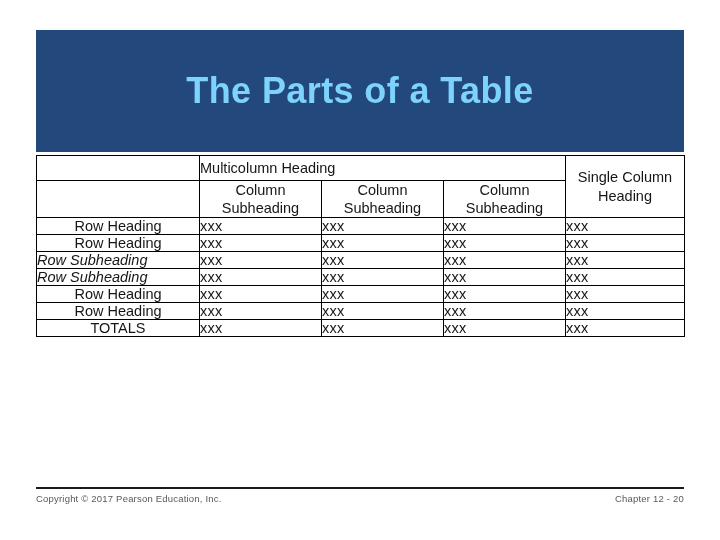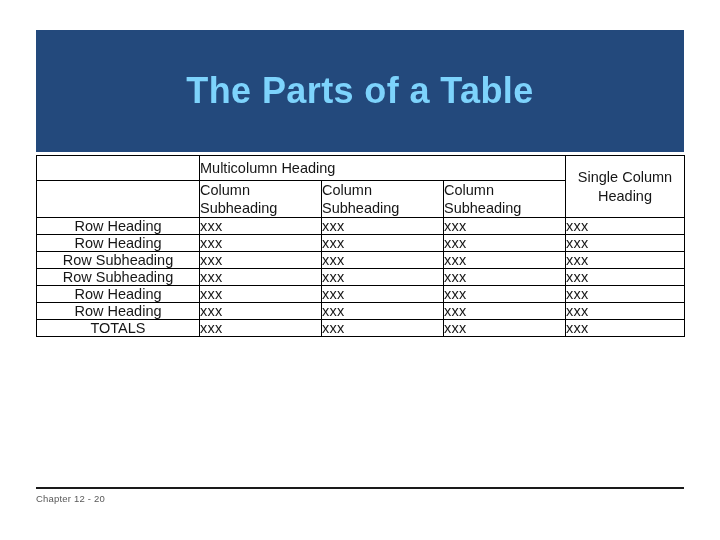--- a/index.html
+++ b/index.html
@@ -76,41 +76,42 @@
   }
   .single-col-head {
     background: #ffff00;
     color: #111111;
     text-align: center;
     font-size: 14.5px;
     line-height: 1.28;
     padding: 4px 2px;
   }
   .col-subhead {
-    text-align: left;
+    text-align: center;
     font-size: 14.5px;
     line-height: 1.25;
     padding: 5px 2px 7px 2px;
     background: #ffffff;
     margin-top: 32px;
   }
   .corner-cell-2 {
     background: #ffffff;
   }
 
   
   .row-head {
     text-align: center;
     padding: 8px 0 8px 10px;
     font-size: 14.5px;
   }
   .row-subhead {
-    text-align: center;
+    text-align: left;
     padding: 8px 0 8px 24px;
     font-size: 14.5px;
+    font-style: italic;
   }
   .data-cell {
     text-align: left;
     padding: 8px 0;
     font-size: 13px;
     letter-spacing: 0.3px;
   }
   tr.alt td { background: #fbe5d6; }
 
   
@@ -212,14 +213,15 @@
         <td class="data-cell">xxx</td>
         <td class="data-cell">xxx</td>
         <td class="data-cell">xxx</td>
         <td class="data-cell">xxx</td>
       </tr>
     </tbody>
 </table>
 
 <div id="footer-rule"></div>
 <div id="footer">
+  <span>Copyright © 2017 Pearson Education, Inc.</span>
   <span>Chapter 12 - 20</span>
 </div>
 
 </body></html>

